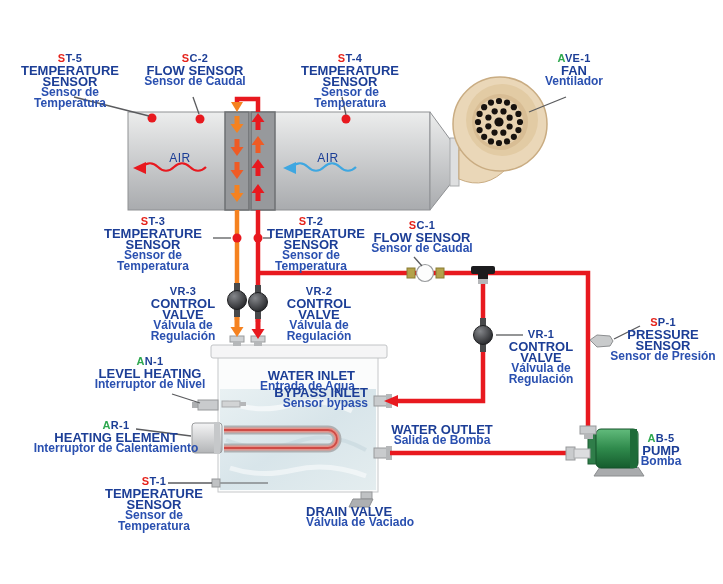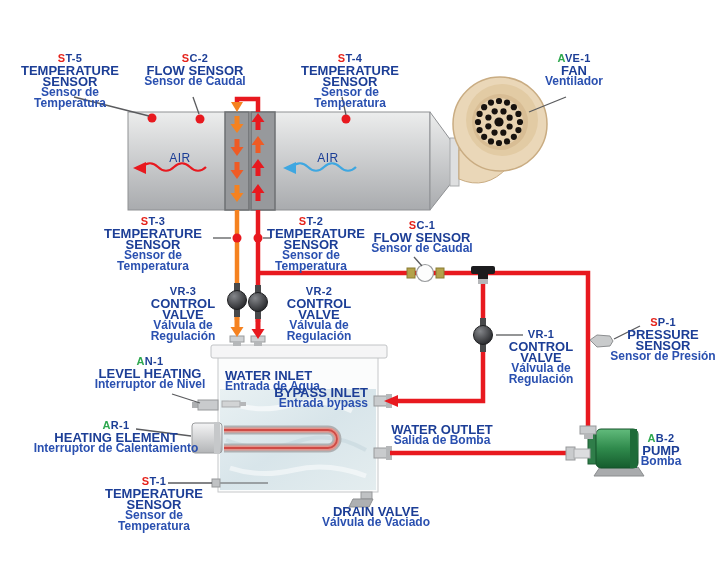--- a/index.html
+++ b/index.html
@@ -318,35 +318,35 @@
   <div class="code fg">AR-1</div>
   <div class="en">HEATING ELEMENT</div>
   <div class="es">Interruptor de Calentamiento</div>
 </div>
 <div class="lbl" style="left:154px;top:475px;width:130px">
   <div class="code fr">ST-1</div>
   <div class="en">TEMPERATURE SENSOR</div>
   <div class="es">Sensor de Temperatura</div>
 </div>
 <div class="lbl" style="left:661px;top:432px;width:90px">
-  <div class="code fg">AB-2</div>
+  <div class="code fg">AB-5</div>
   <div class="en">PUMP</div>
   <div class="es">Bomba</div>
 </div>
 
-<div class="plbl" style="left:225px;top:370px;width:130px;text-align:left">
+<div class="plbl" style="left:225px;top:370px;width:130px;text-align:right">
   <div class="en">WATER INLET</div>
   <div class="es">Entrada de Agua</div>
 </div>
 <div class="plbl" style="left:258px;top:387px;width:110px;text-align:right">
   <div class="en">BYPASS INLET</div>
-  <div class="es">Entrada bypass</div>
+  <div class="es">Sensor bypass</div>
 </div>
 <div class="plbl" style="left:377px;top:424px;width:130px;text-align:center">
   <div class="en">WATER OUTLET</div>
   <div class="es">Salida de Bomba</div>
 </div>
-<div class="plbl" style="left:306px;top:506px;width:140px;text-align:center">
+<div class="plbl" style="left:306px;top:506px;width:140px;text-align:left">
   <div class="en">DRAIN VALVE</div>
   <div class="es">Válvula de Vaciado</div>
 </div>
 
 </div>
 
 </body></html>

